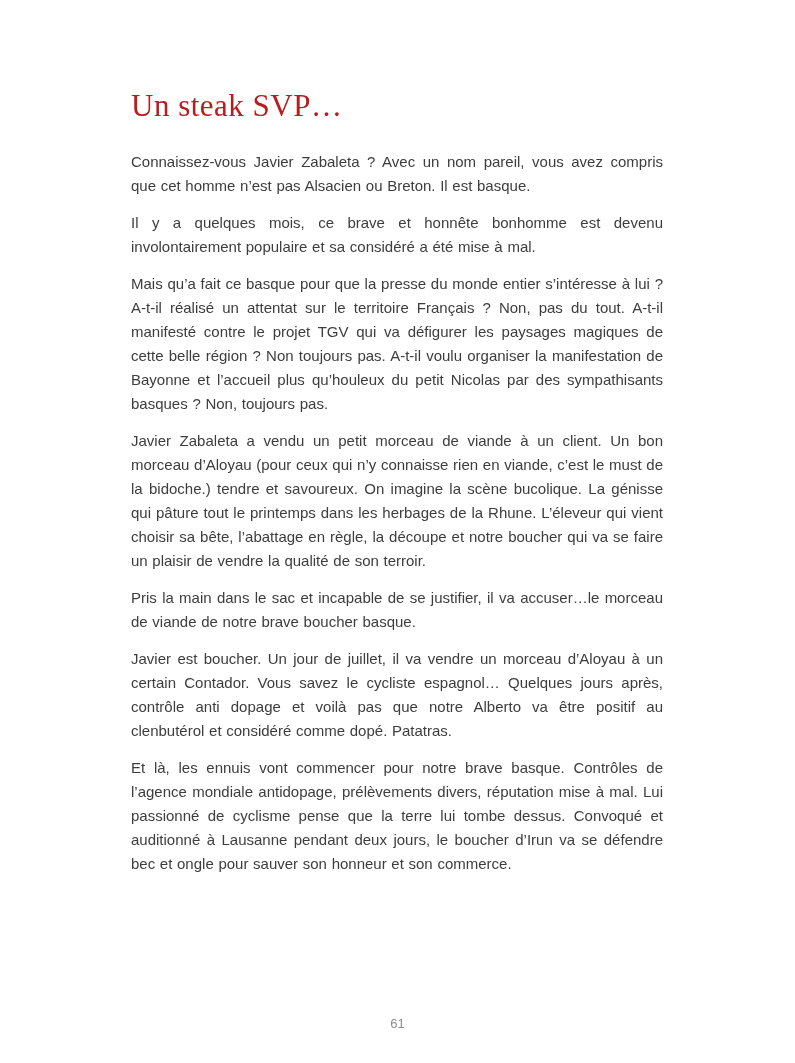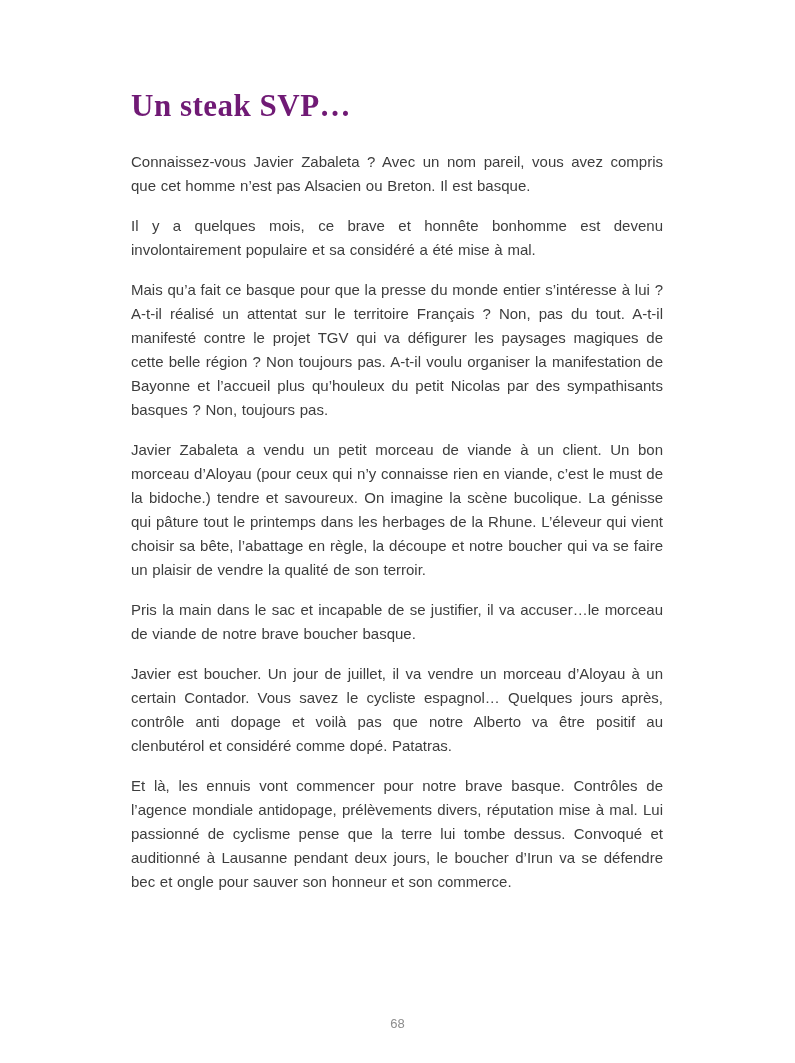--- a/index.html
+++ b/index.html
@@ -16,32 +16,32 @@
     font-family: "Liberation Sans", sans-serif;
   }
   .content {
     position: absolute;
     left: 131px;
     top: 88px;
     width: 532px;
   }
   .doc-title {
     font-family: "Liberation Serif", serif;
-    font-weight: bold;
+    font-weight: normal;
     font-size: 31px;
-    color: #701a75;
+    color: #b91c1c;
     letter-spacing: 0.5px;
     margin: 0 0 26px 0;
   }
   .para {
     font-size: 15px;
     line-height: 24px;
     color: #3d3d3d;
     text-align: justify;
-    margin: 16px 0 13px 0;
+    margin: 4px 0 13px 0;
     word-spacing: 0.5px;
   }
   .page-number {
     position: absolute;
     top: 1016px;
     left: 0;
     width: 100%;
     text-align: center;
     font-size: 13px;
     color: #8c8c8c;
@@ -56,14 +56,14 @@
 
     <p class="para">Connaissez-vous Javier Zabaleta&nbsp;? Avec un nom pareil, vous avez compris que cet homme n’est pas Alsacien ou Breton. Il est basque.</p>
     <p class="para">Il y a quelques mois, ce brave et honnête bonhomme est devenu involontairement populaire et sa considéré a été mise à mal.</p>
     <p class="para">Mais qu’a fait ce basque pour que la presse du monde entier s’intéresse à lui&nbsp;? A-t-il réalisé un attentat sur le territoire Français&nbsp;? Non, pas du tout. A-t-il manifesté contre le projet TGV qui va défigurer les paysages magiques de cette belle région&nbsp;? Non toujours pas. A-t-il voulu organiser la manifestation de Bayonne et l’accueil plus qu’houleux du petit Nicolas par des sympathisants basques&nbsp;? Non, toujours pas.</p>
     <p class="para">Javier Zabaleta a vendu un petit morceau de viande à un client. Un bon morceau d’Aloyau (pour ceux qui n’y connaisse rien en viande, c’est le must de la bidoche.) tendre et savoureux. On imagine la scène bucolique. La génisse qui pâture tout le printemps dans les herbages de la Rhune. L’éleveur qui vient choisir sa bête, l’abattage en règle, la découpe et notre boucher qui va se faire un plaisir de vendre la qualité de son terroir.</p>
     <p class="para">Pris la main dans le sac et incapable de se justifier, il va accuser…le morceau de viande de notre brave boucher basque.</p>
     <p class="para">Javier est boucher. Un jour de juillet, il va vendre un morceau d’Aloyau à un certain Contador. Vous savez le cycliste espagnol… Quelques jours après, contrôle anti dopage et voilà pas que notre Alberto va être positif au clenbutérol et considéré comme dopé. Patatras.</p>
     <p class="para">Et là, les ennuis vont commencer pour notre brave basque. Contrôles de l’agence mondiale antidopage, prélèvements divers, réputation mise à mal. Lui passionné de cyclisme pense que la terre lui tombe dessus. Convoqué et auditionné à Lausanne pendant deux jours, le boucher d’Irun va se défendre bec et ongle pour sauver son honneur et son commerce.</p>
   </div>
 
-  <div class="page-number">68</div>
+  <div class="page-number">61</div>
 </div>
 
 </body></html>

